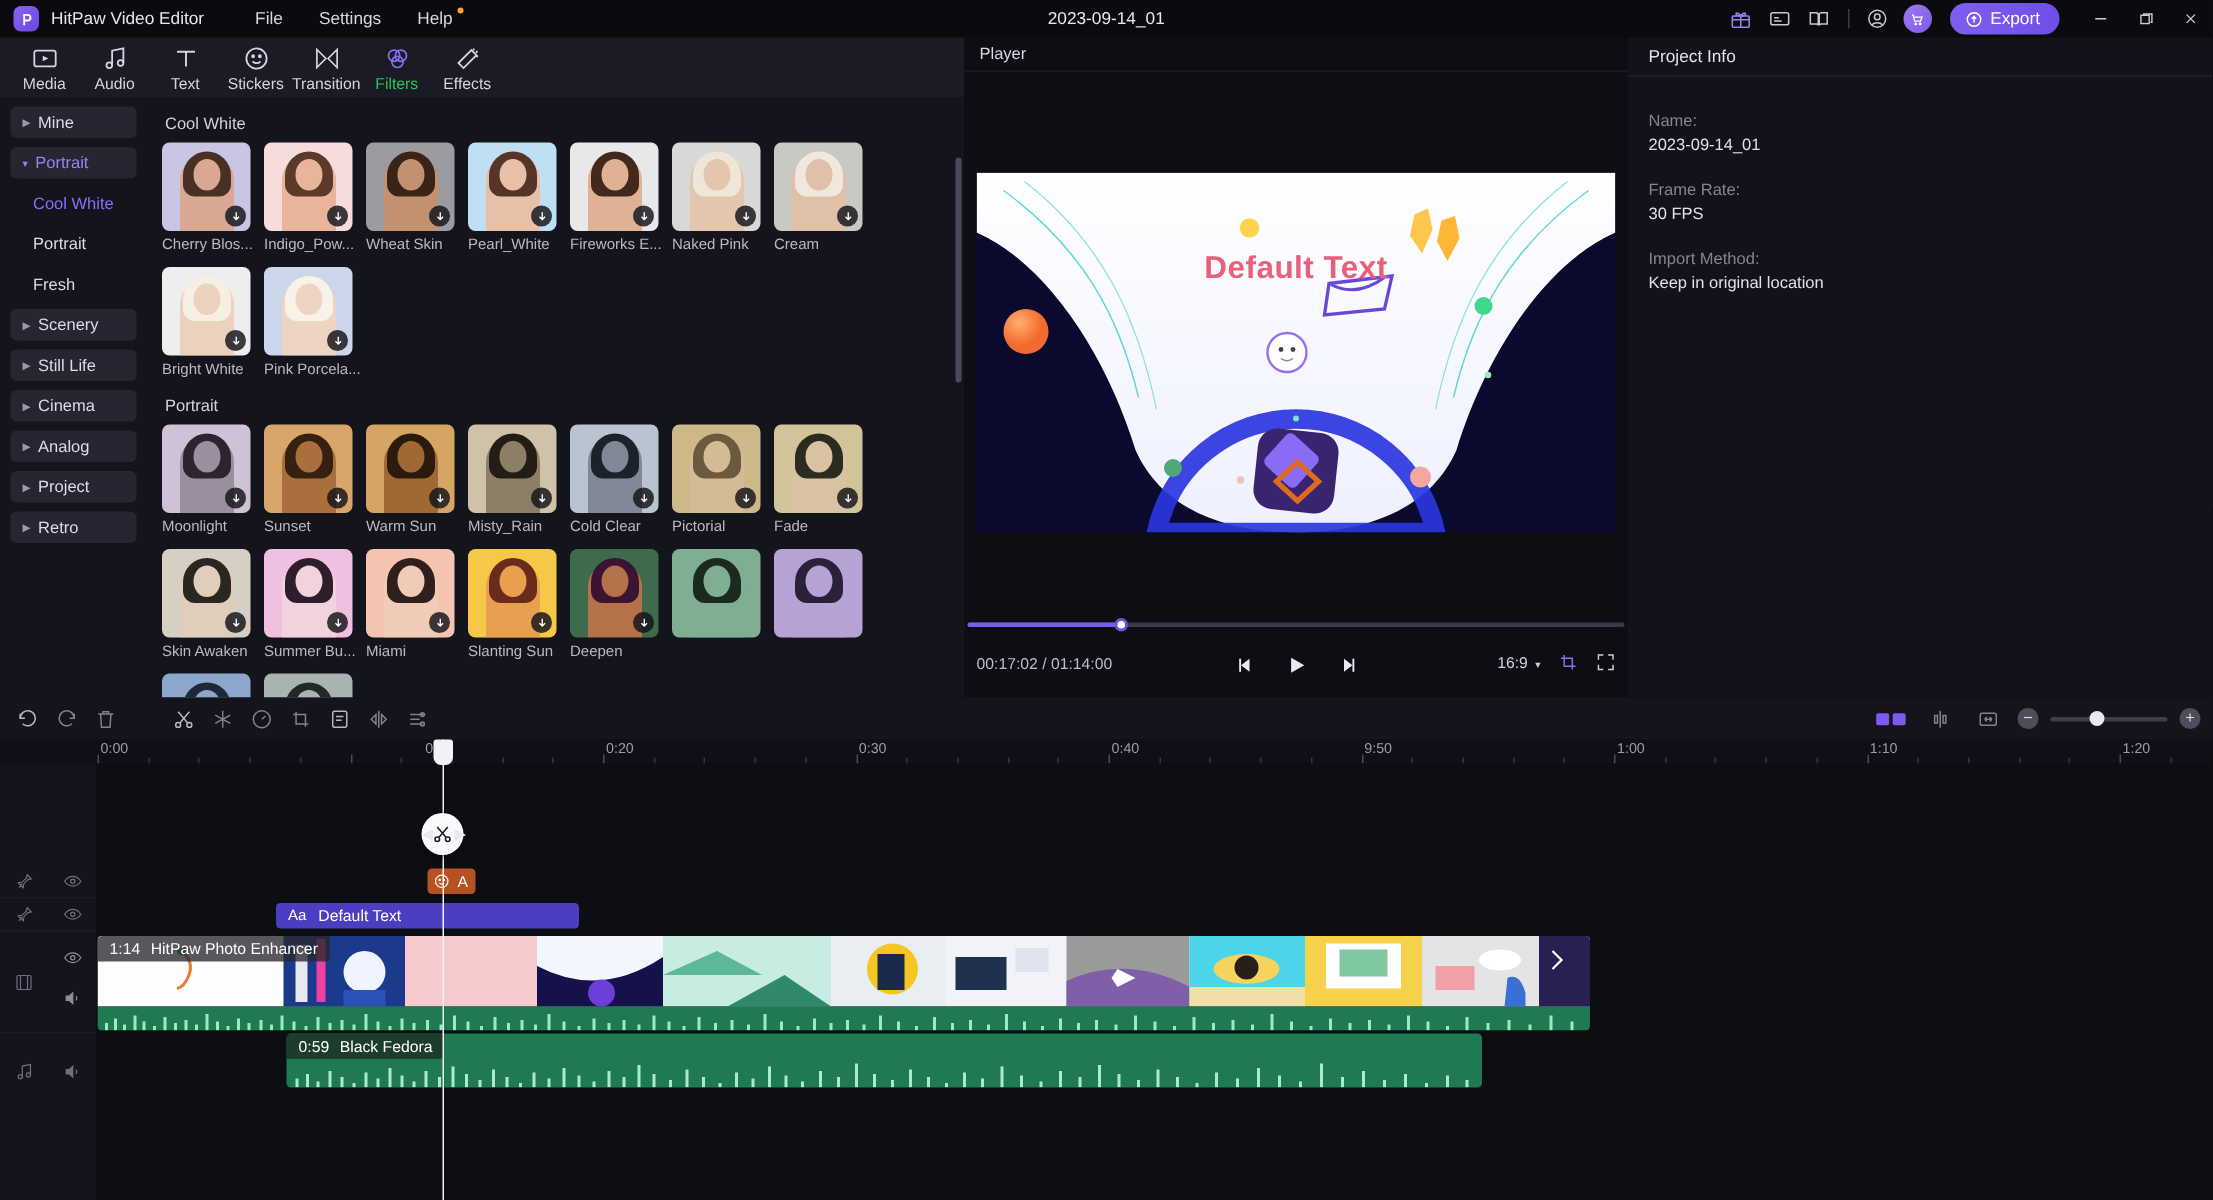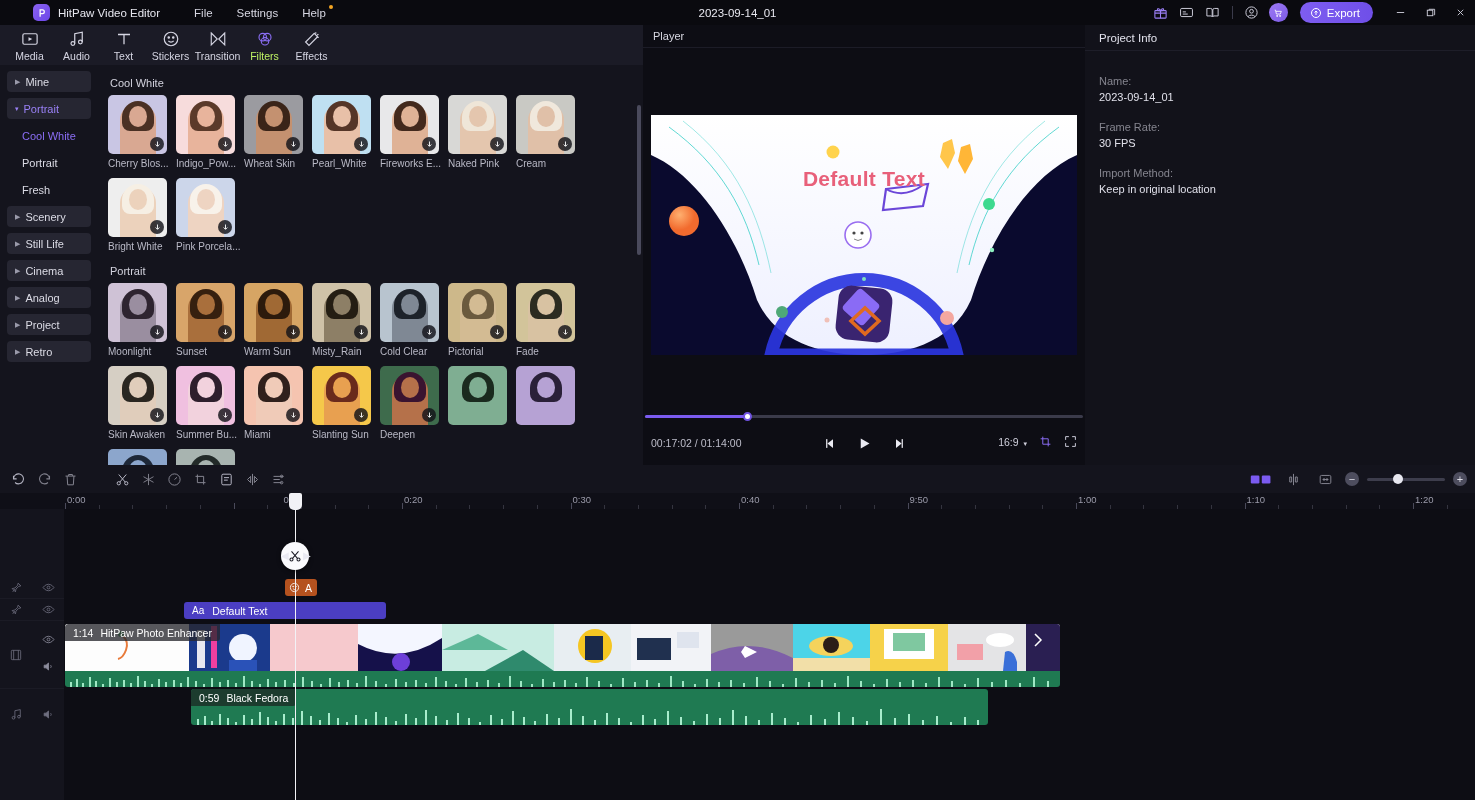--- a/index.html
+++ b/index.html
@@ -10,21 +10,21 @@
     color: #d8d8e0;
     overflow: hidden;
     -webkit-font-smoothing: antialiased;
   }
   #app { position: relative; width: 1475px; height: 800px; }
 
   
   .titlebar {
     position: absolute; left: 0; top: 0; width: 1475px; height: 25px;
     background: #0a0a0f;
-    display: flex; align-items: center; padding-left: 24px;
+    display: flex; align-items: center;
   }
   .logo {
     width: 17px; height: 17px; margin-left: 9px; border-radius: 5px;
     background: linear-gradient(135deg,#8b63f0,#6b46e8);
     display: flex; align-items: center; justify-content: center;
     font-size: 9px; color: #fff;
   }
   .app-title { margin-left: 8px; font-size: 11.5px; color: #e6e6ee; }
   .menubar { display: flex; margin-left: 22px; gap: 0px; }
   .menu-item {
@@ -66,21 +66,21 @@
   .toolbar {
     position: absolute; left: 0; top: 25px; width: 643px; height: 40px;
     background: #1b1b26;
     display: flex; align-items: center; padding-left: 6px;
   }
   .tool {
     width: 47px; display: flex; flex-direction: column; align-items: center;
     gap: 2px; color: #d5d5e2; cursor: pointer; padding-top: 2px;
   }
   .tool .tl { font-size: 10.5px; }
-  .tool.active { color: #bef264; }
+  .tool.active { color: #22c55e; }
   .tool svg { display: block; }
 
   
   .catbar {
     position: absolute; left: 0; top: 65px; width: 98px; height: 400px;
     background: #14141d; padding-top: 6px;
   }
   .cat {
     margin: 0 7px 6px 7px; height: 21px; border-radius: 4px;
     background: #262632; display: flex; align-items: center;

